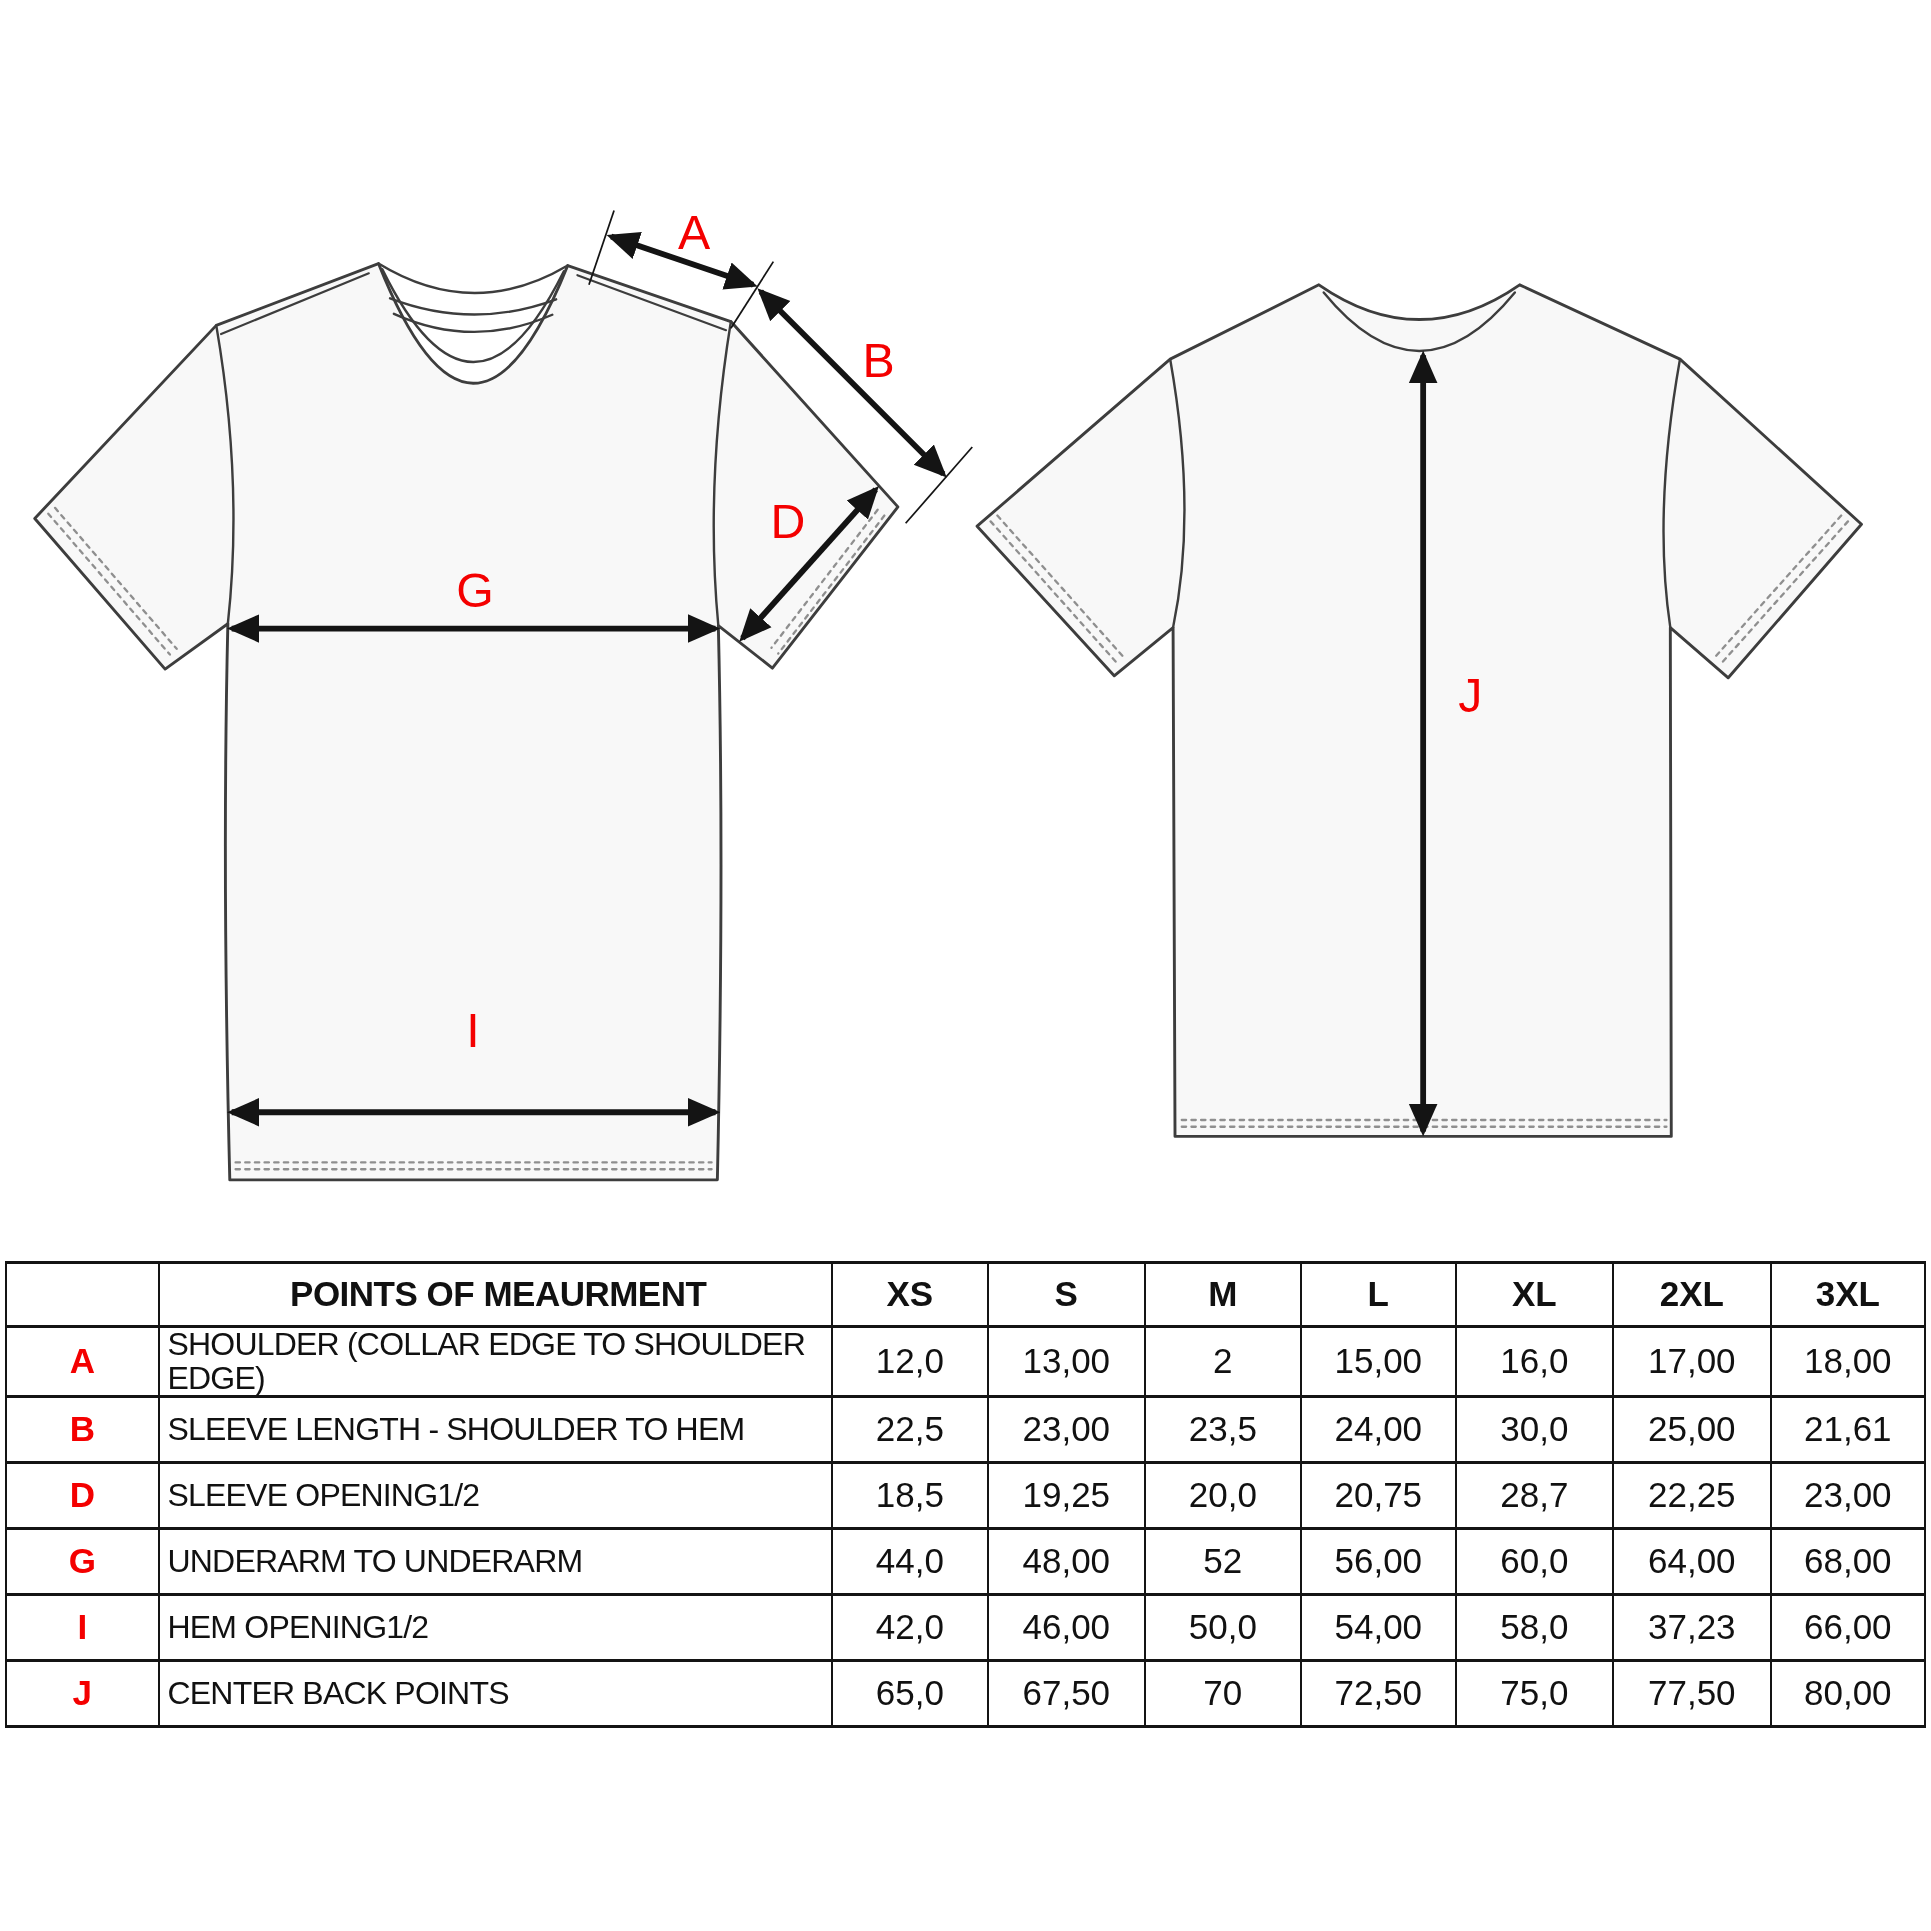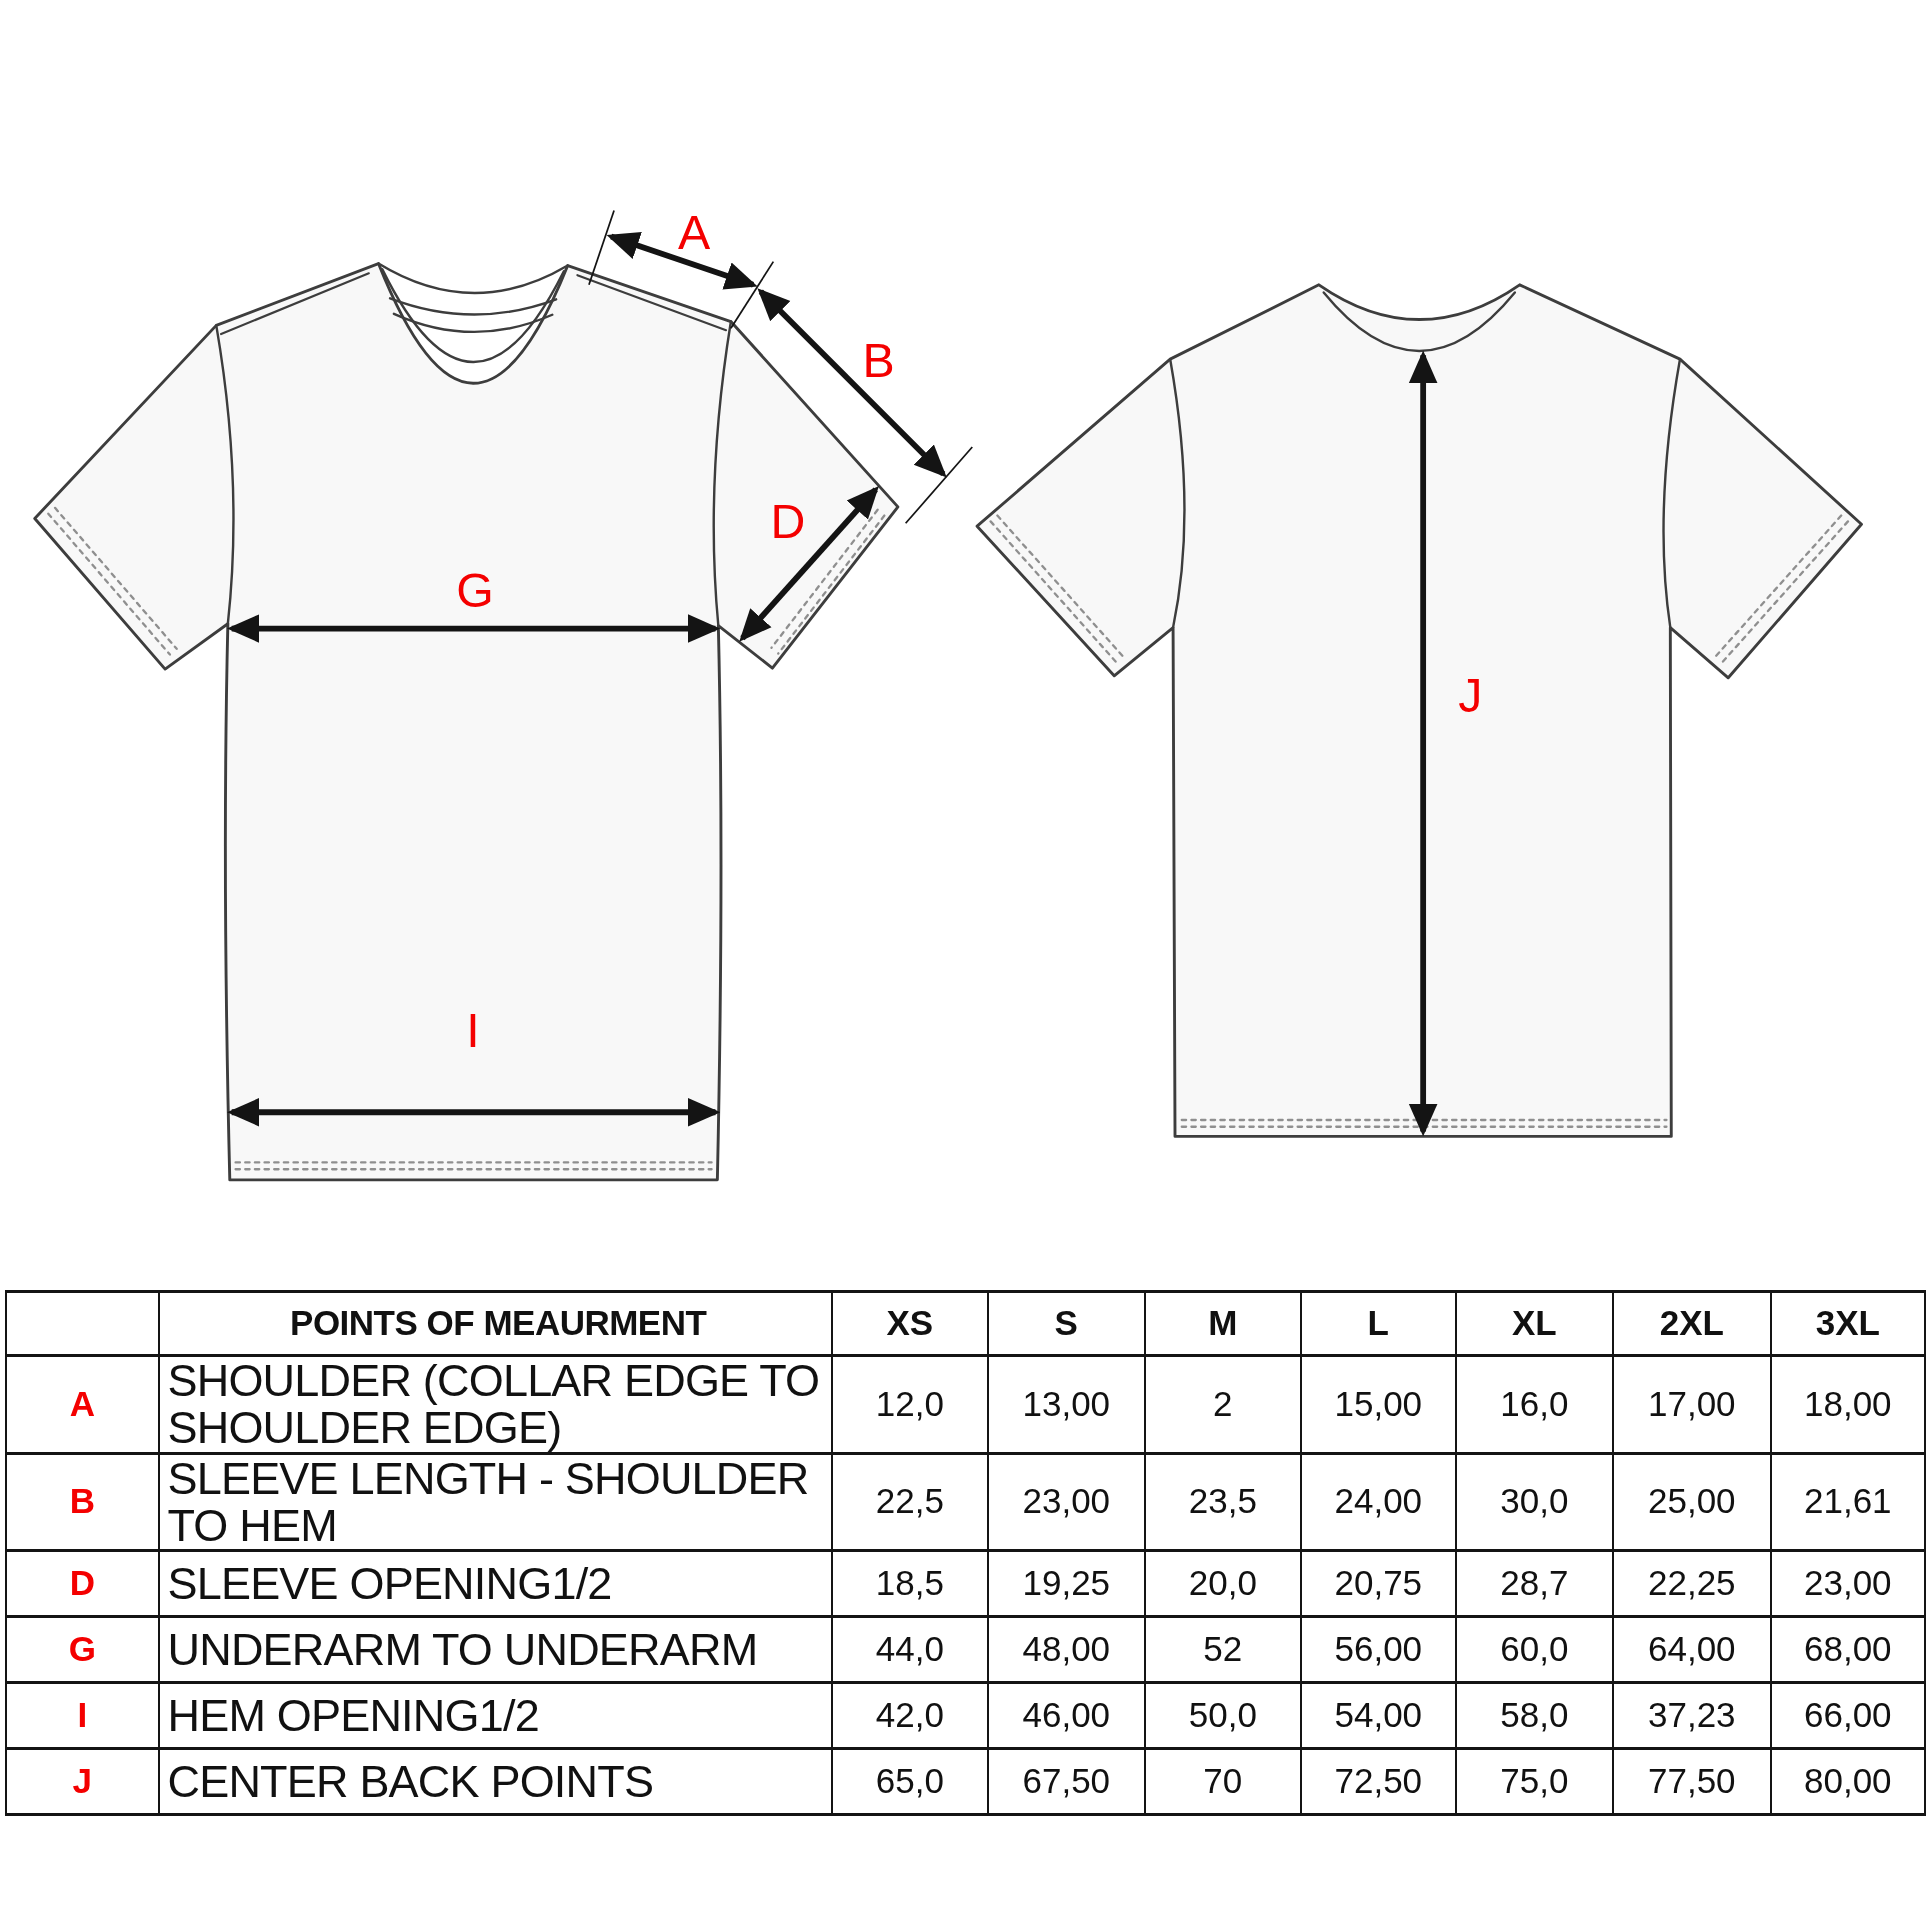--- a/index.html
+++ b/index.html
@@ -1,32 +1,32 @@
 <!DOCTYPE html>
 <html style="--red: #f40000; --line: #141414;"><head>
 <meta charset="utf-8">
 <style>
   html,body{margin:0;padding:0;background:#fff;}
   .page{position:relative;width:1931px;height:1931px;background:#fff;overflow:hidden;
         font-family:"Liberation Sans",sans-serif;}
   .diagram-svg{position:absolute;left:0;top:0;width:1931px;height:1931px;}
 
   
-  .size-table{position:absolute;left:4.8px;top:1290px;width:1921px;
+  .size-table{position:absolute;left:4.8px;top:1261px;width:1921px;
               border-collapse:collapse;table-layout:fixed;
               font-family:"Liberation Sans",sans-serif;color:#111;}
   .size-table th,.size-table td{
       border:2.4px solid var(--line,#141414);
       border-top-width:3.9px;border-bottom-width:3.9px;
       height:66px;padding:0 3.9px;box-sizing:border-box;
       font-size:35px;line-height:1.05;background:#fff;vertical-align:middle;}
   .size-table tr.header-row th{height:64px;font-weight:bold;text-align:center;}
   .size-table th.points-head{text-align:left;padding-left:9.7px;letter-spacing:-0.5px;}
   .size-table td.letter{color:var(--red,#f40000);font-weight:bold;text-align:center;}
-  .size-table td.label{text-align:left;padding-left:7.7px;letter-spacing:-0.8px;font-size:45px;}
+  .size-table td.label{text-align:left;padding-left:7.7px;letter-spacing:-0.8px;font-size:32px;}
   .size-table td.val{text-align:center;border-radius:11px;}
 </style>
 </head>
 <body>
 
 <div class="page">
 
   <svg class="diagram-svg" viewBox="0 0 2000 2000">
     <defs>
       <marker id="ah" viewBox="0 0 10 10" refX="8.5" refY="5" markerWidth="5.6" markerHeight="5.6" orient="auto-start-reverse" markerUnits="strokeWidth">

